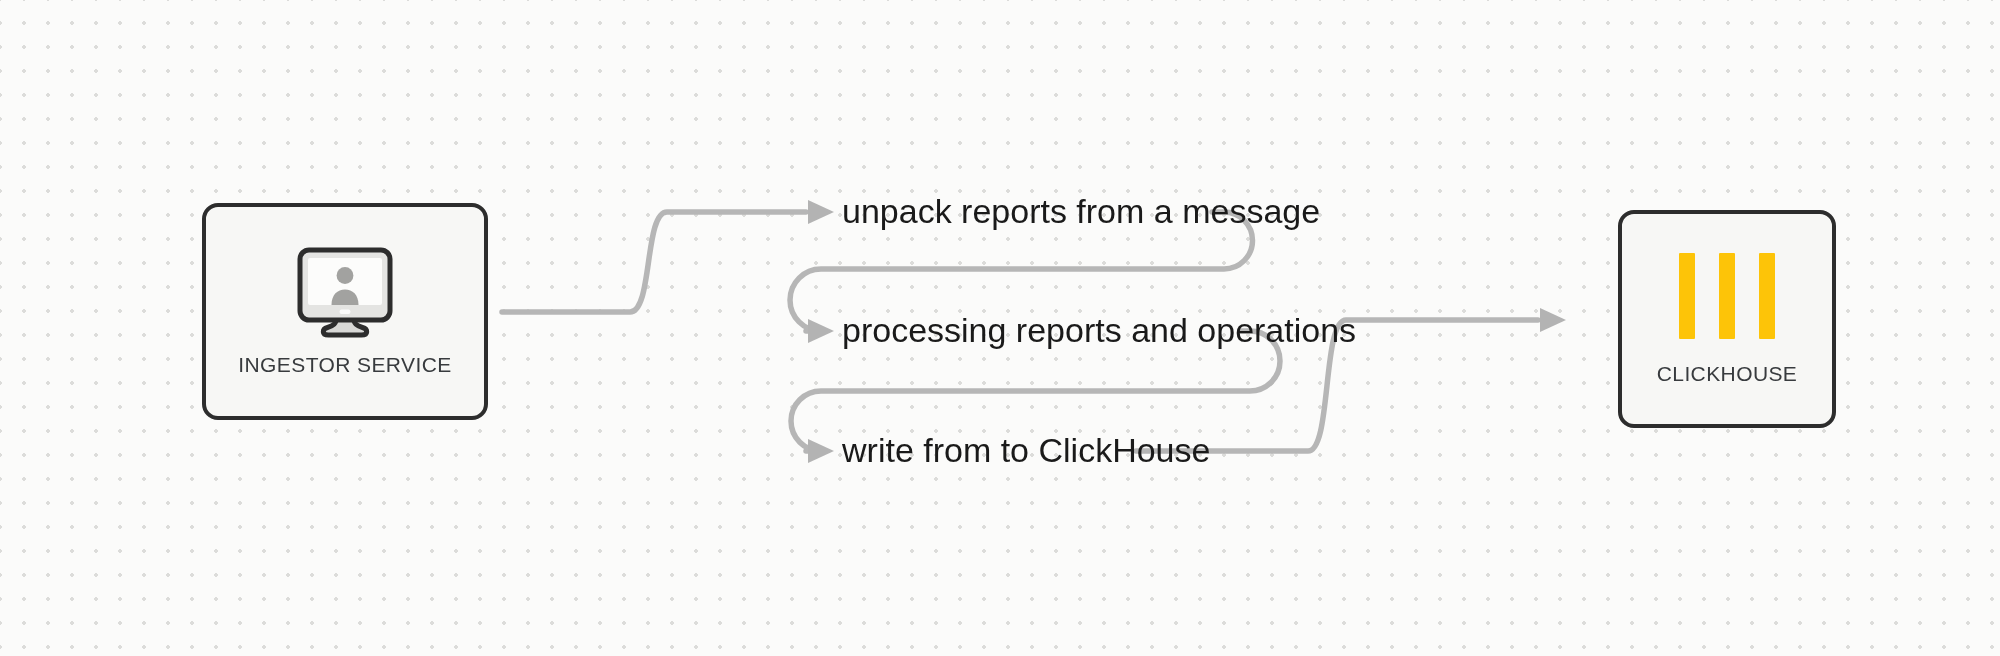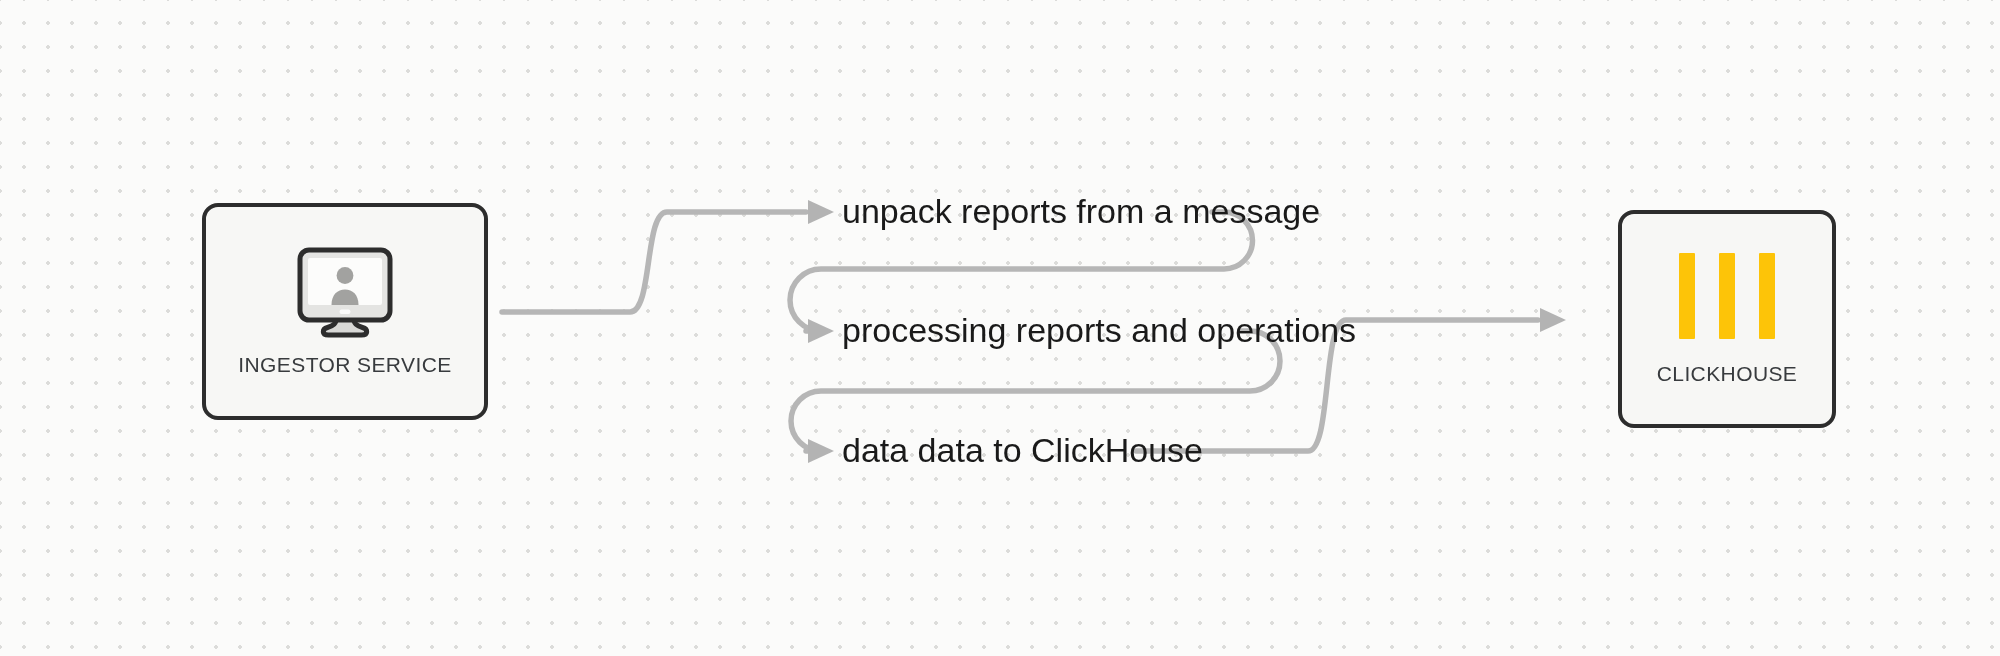--- a/index.html
+++ b/index.html
@@ -126,15 +126,15 @@
     <svg width="98" height="88" viewBox="0 0 98 88">
       <rect x="1" y="1" width="16" height="86" rx="1" fill="#fdc408"></rect>
       <rect x="41" y="1" width="16" height="86" rx="1" fill="#fdc408"></rect>
       <rect x="81" y="1" width="16" height="86" rx="1" fill="#fdc408"></rect>
     </svg>
     <div class="node-label">CLICKHOUSE</div>
   </div>
 
   <div class="step-label step-1">unpack reports from a message</div>
   <div class="step-label step-2">processing reports and operations</div>
-  <div class="step-label step-3">data data to ClickHouse</div>
+  <div class="step-label step-3">write from to ClickHouse</div>
 
 </div>
 
 </body></html>

